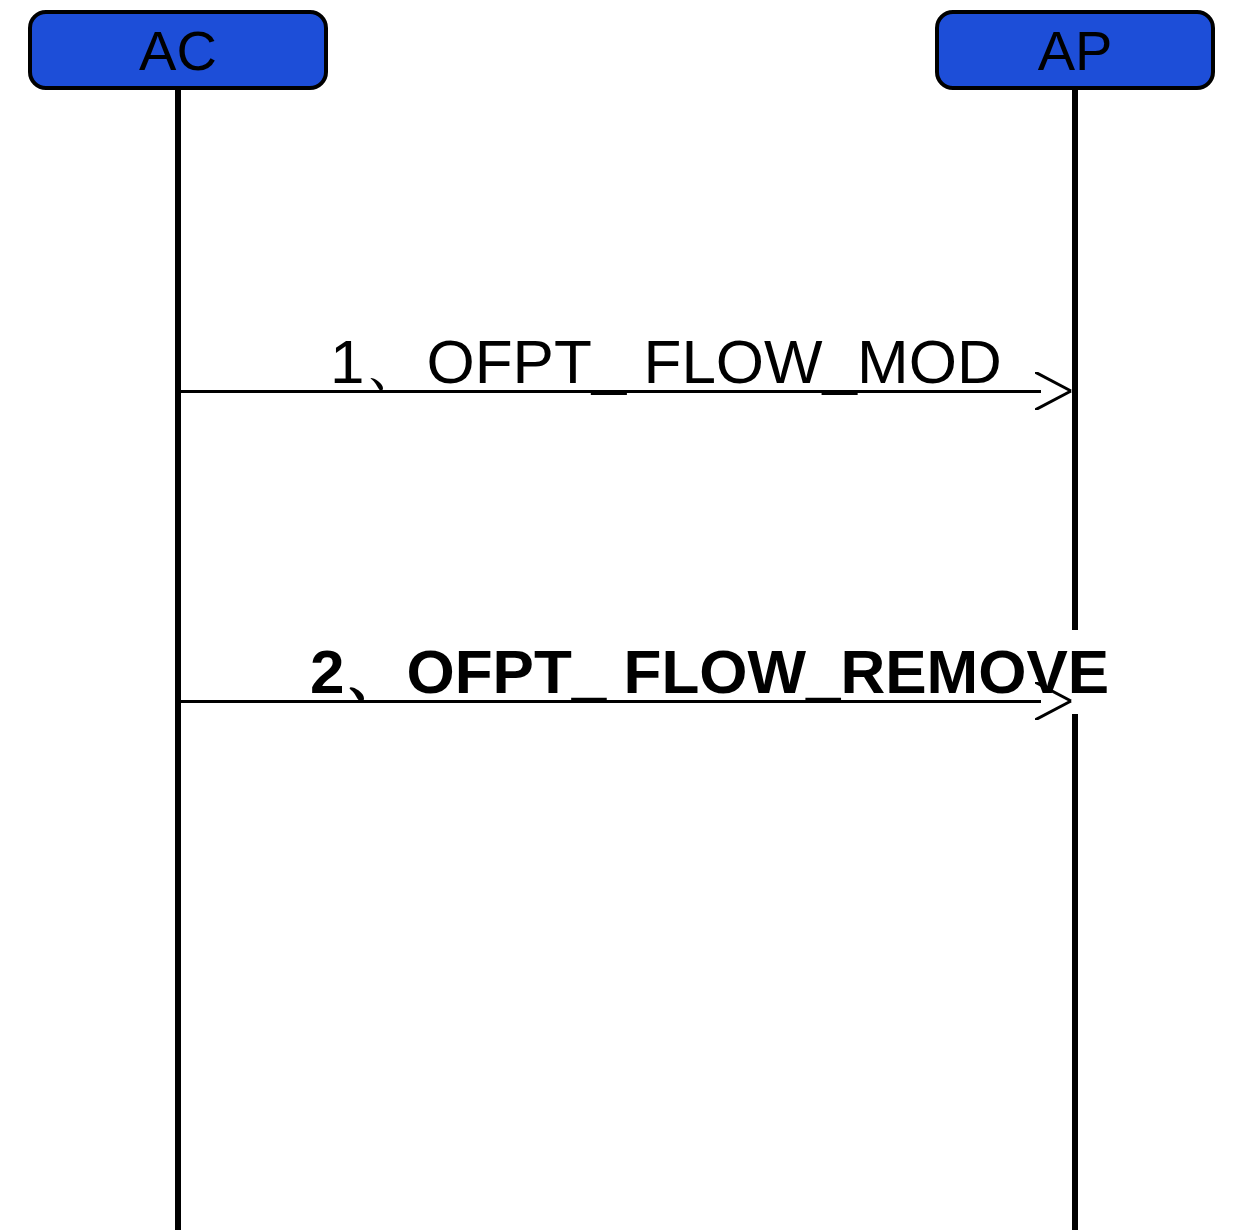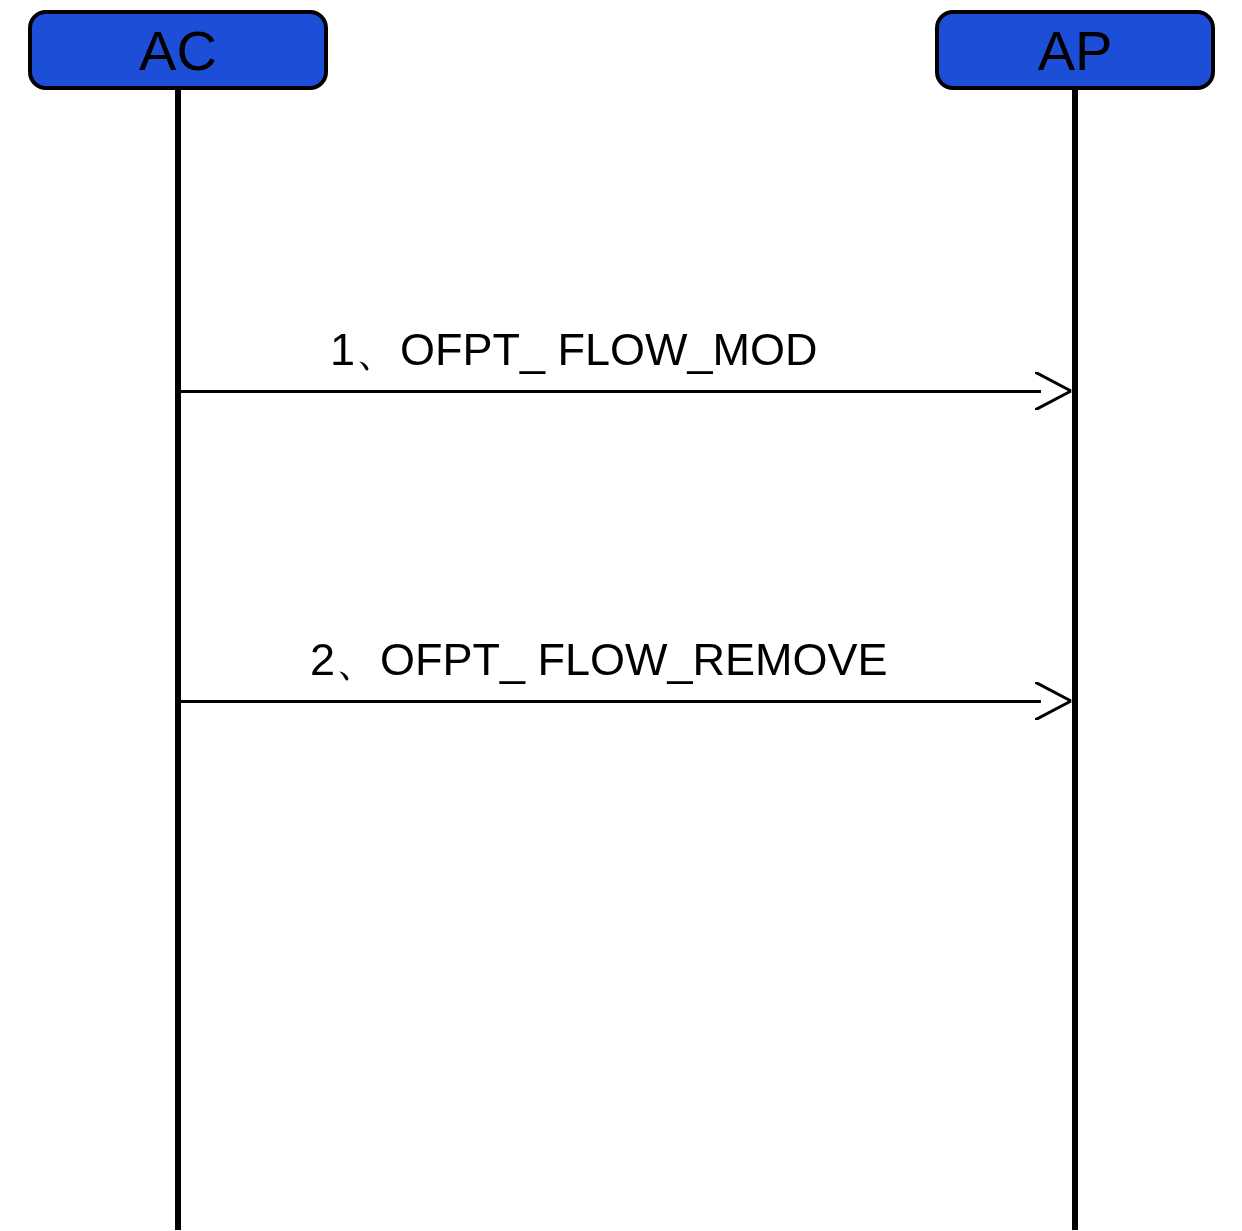--- a/index.html
+++ b/index.html
@@ -30,21 +30,21 @@
       width: 6px;
       background: black;
     }
     .message-line {
       position: absolute;
       height: 3px;
       background: black;
     }
     .message-label {
       position: absolute;
-      font-size: 45px;
+      font-size: 62px;
       background: white;
       white-space: nowrap;
     }
   </style>
 </head>
 <body>
 
 <div class="participant-box" style="left: 28px; top: 10px; width: 300px; height: 80px;">
   <span>AC</span>
 </div>
@@ -57,18 +57,18 @@
 
 <div class="lifeline" style="left: 1072px; top: 90px; height: 1140px;"></div>
 
 <div class="message-label" style="left: 330px; top: 320px;">1、OFPT_ FLOW_MOD</div>
 <div class="message-line" style="left: 181px; top: 390px; width: 860px;"></div>
 <svg style="position:absolute; left:1035px; top:372px; width:40px; height:38px;">
   <line x1="0" y1="0" x2="36" y2="19" stroke="black" stroke-width="3"></line>
   <line x1="0" y1="38" x2="36" y2="19" stroke="black" stroke-width="3"></line>
 </svg>
 
-<div class="message-label" style="left: 310px; top: 630px;">2、OFPT_ FLOW_REMOVE</div>
+<div class="message-label" style="left: 310px; top: 630px; font-weight: bold;">2、OFPT_ FLOW_REMOVE</div>
 <div class="message-line" style="left: 181px; top: 700px; width: 860px;"></div>
 <svg style="position:absolute; left:1035px; top:682px; width:40px; height:38px;">
   <line x1="0" y1="0" x2="36" y2="19" stroke="black" stroke-width="3"></line>
   <line x1="0" y1="38" x2="36" y2="19" stroke="black" stroke-width="3"></line>
 </svg>
 
 </body></html>

